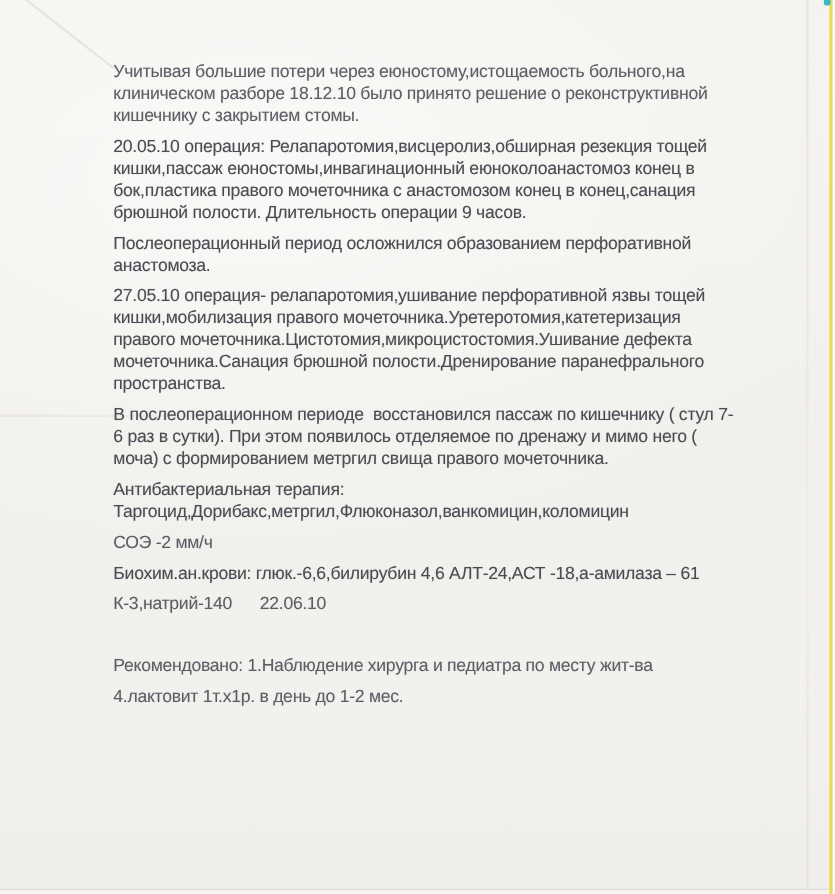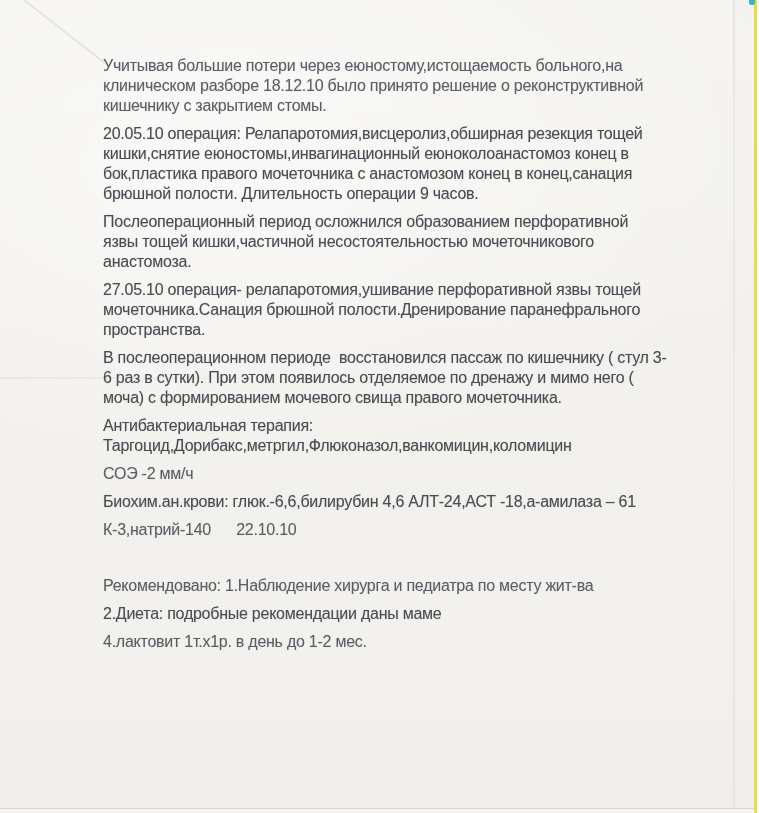--- a/index.html
+++ b/index.html
@@ -75,70 +75,68 @@
   <div class="content">
 
     <div class="para para--faint">
       <div class="line">Учитывая большие потери через еюностому,истощаемость больного,на</div>
       <div class="line">клиническом разборе 18.12.10 было принято решение о реконструктивной</div>
       <div class="line">кишечнику с закрытием стомы.</div>
     </div>
 
     <div class="para">
       <div class="line">20.05.10 операция: Релапаротомия,висцеролиз,обширная резекция тощей</div>
-      <div class="line">кишки,снятие еюностомы,инвагинационный еюноколоанастомоз конец в</div>
+      <div class="line">кишки,пассаж еюностомы,инвагинационный еюноколоанастомоз конец в</div>
       <div class="line">бок,пластика правого мочеточника с анастомозом конец в конец,санация</div>
       <div class="line">брюшной полости. Длительность операции 9 часов.</div>
     </div>
 
     <div class="para">
       <div class="line">Послеоперационный период осложнился образованием перфоративной</div>
-      <div class="line">язвы тощей кишки,частичной несостоятельностью мочеточникового</div>
       <div class="line">анастомоза.</div>
     </div>
 
     <div class="para">
       <div class="line">27.05.10 операция- релапаротомия,ушивание перфоративной язвы тощей</div>
+      <div class="line">кишки,мобилизация правого мочеточника.Уретеротомия,катетеризация</div>
+      <div class="line">правого мочеточника.Цистотомия,микроцистостомия.Ушивание дефекта</div>
       <div class="line">мочеточника.Санация брюшной полости.Дренирование паранефрального</div>
       <div class="line">пространства.</div>
     </div>
 
     <div class="para">
-      <div class="line">В послеоперационном периоде  восстановился пассаж по кишечнику ( стул 3-</div>
+      <div class="line">В послеоперационном периоде  восстановился пассаж по кишечнику ( стул 7-</div>
       <div class="line">6 раз в сутки). При этом появилось отделяемое по дренажу и мимо него (</div>
-      <div class="line">моча) с формированием мочевого свища правого мочеточника.</div>
+      <div class="line">моча) с формированием метргил свища правого мочеточника.</div>
     </div>
 
     <div class="para">
       <div class="line">Антибактериальная терапия:</div>
       <div class="line">Таргоцид,Дорибакс,метргил,Флюконазол,ванкомицин,коломицин</div>
     </div>
 
 
     <div class="para para--faint">
       <div class="line">СОЭ -2 мм/ч</div>
     </div>
 
     <div class="para">
       <div class="line">Биохим.ан.крови: глюк.-6,6,билирубин 4,6 АЛТ-24,АСТ -18,а-амилаза – 61</div>
     </div>
 
     <div class="para para--faint">
-      <div class="line">К-3,натрий-140      22.10.10</div>
+      <div class="line">К-3,натрий-140      22.06.10</div>
     </div>
 
     <div class="blank-gap"></div>
 
     <div class="para para--faint">
       <div class="line">Рекомендовано: 1.Наблюдение хирурга и педиатра по месту жит-ва</div>
     </div>
 
-    <div class="para">
-      <div class="line">2.Диета: подробные рекомендации даны маме</div>
-    </div>
 
 
     <div class="para para--faint">
       <div class="line">4.лактовит 1т.х1р. в день до 1-2 мес.</div>
     </div>
 
   </div>
 
   <div class="bottom-edge-line"></div>
   <div class="bottom-edge-strip"></div>

